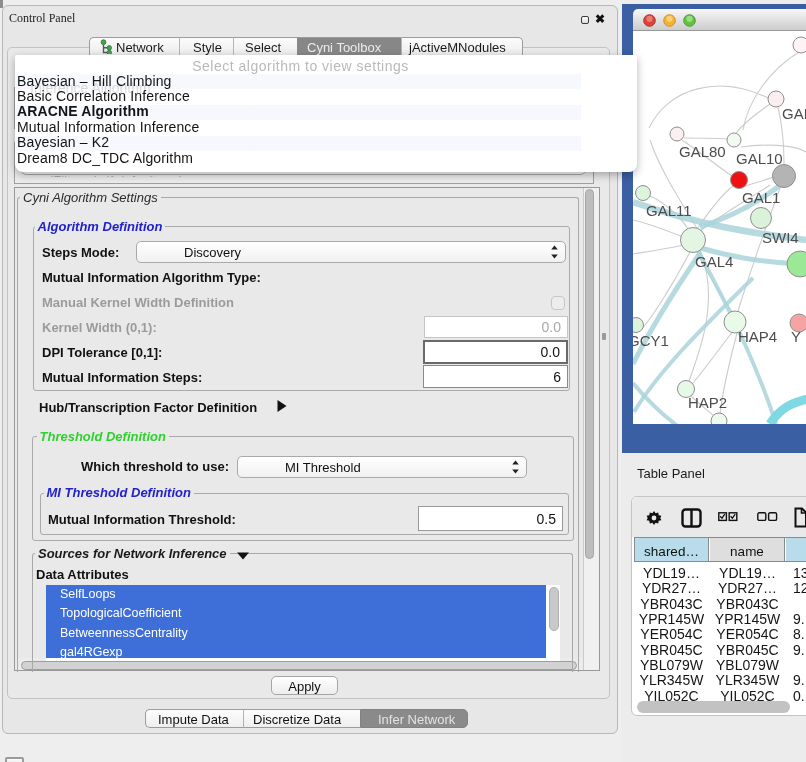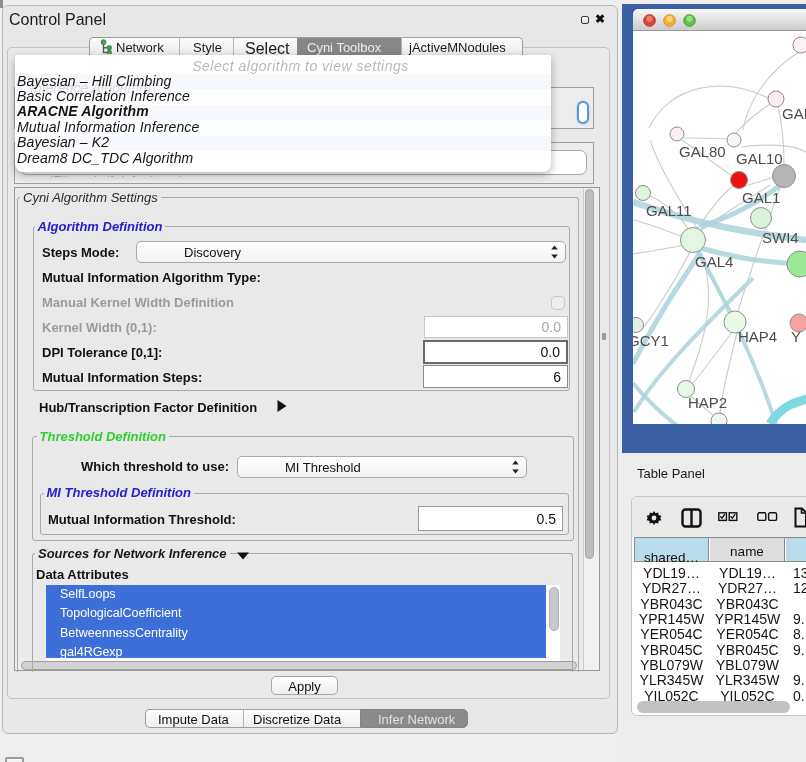--- a/index.html
+++ b/index.html
@@ -18,21 +18,21 @@
 .fs { position:absolute; border:1px solid #aaaaaa; border-radius:3px; }
 .leg { position:absolute; font-size:13px; background:#e9e9e9; padding:0 3px; white-space:nowrap;font-style:italic; }
 </style>
 </head>
 <body>
 <div id="page">
 
 <div class="abs" style="left:0;top:0;width:3px;height:8px;background:#8d8d8d;"></div>
 
 <div class="abs" style="left:2px;top:5px;width:616px;height:729px;background:#e7e7e7;border:1px solid #b7b7b7;border-radius:6px;"></div>
-<div class="abs" style="left:9px;top:11px;font-size:16px;color:#1c1c1c;">Control Panel</div>
+<div class="abs" style="left:9px;top:11px;font-size:12px;color:#1c1c1c;font-family:Liberation Serif, serif;">Control Panel</div>
 
 <div class="abs" style="left:581px;top:15.5px;width:8px;height:8px;border:1.5px solid #3a3a3a;border-radius:2px;background:linear-gradient(#fdfdfd,#dcdcdc);"></div>
 <div class="abs" style="left:595px;top:12px;font-size:12px;font-weight:bold;color:#111;">✖</div>
 
 <div class="abs" style="left:7px;top:47px;width:603px;height:652px;background:#e9e9e9;border:1px solid #c2c2c2;border-radius:5px;"></div>
 
 <div id="tabs" class="abs" style="left:89px;top:37px;width:435px;height:21px;">
   <div class="abs" style="left:0;top:0;width:90px;height:21px;background:linear-gradient(#fcfcfc,#e9e9e9);border:1px solid #9c9c9c;border-right:none;border-radius:5px 0 0 0;"></div>
   <div class="abs" style="left:90px;top:0;width:54px;height:21px;background:linear-gradient(#fcfcfc,#e9e9e9);border-top:1px solid #9c9c9c;border-left:1px solid #b5b5b5;"></div>
   <div class="abs" style="left:144px;top:0;width:64px;height:21px;background:linear-gradient(#fcfcfc,#e9e9e9);border-top:1px solid #9c9c9c;border-left:1px solid #b5b5b5;"></div>
@@ -40,21 +40,21 @@
   <div class="abs" style="left:312px;top:0;width:122px;height:21px;background:linear-gradient(#fcfcfc,#e9e9e9);border:1px solid #9c9c9c;border-left:1px solid #b5b5b5;border-bottom:none;border-radius:0 5px 0 0;"></div>
 
   <svg class="abs" style="left:11px;top:1px;" width="13" height="16" viewBox="0 0 13 16">
     <path d="M3.5 6.5 L3.5 14.5 L8 14.5 M3.5 9.8 L8 9.8" stroke="#55555f" stroke-width="1.4" fill="none"></path>
     <circle cx="3.5" cy="4.2" r="2.4" fill="#45a552" stroke="#2c7a38" stroke-width="0.9"></circle>
     <circle cx="9.3" cy="9.8" r="2.2" fill="#45a552" stroke="#2c7a38" stroke-width="0.9"></circle>
     <circle cx="9.3" cy="14.5" r="2.2" fill="#45a552" stroke="#2c7a38" stroke-width="0.9"></circle>
   </svg>
   <div class="abs" style="left:27px;top:3px;font-size:13px;color:#1a1a1a;white-space:nowrap;">Network</div>
   <div class="abs" style="left:104px;top:3px;font-size:13px;color:#1a1a1a;white-space:nowrap;">Style</div>
-  <div class="abs" style="left:156px;top:3px;font-size:16px;color:#1a1a1a;white-space:nowrap;">Select</div>
+  <div class="abs" style="left:156px;top:3px;font-size:13px;color:#1a1a1a;white-space:nowrap;">Select</div>
   <div class="abs" style="left:218px;top:3px;font-size:13px;color:#ececec;white-space:nowrap;">Cyni Toolbox</div>
   <div class="abs" style="left:320px;top:3px;font-size:13px;color:#1a1a1a;white-space:nowrap;">jActiveMNodules</div>
 </div>
 
 <div class="abs" style="left:14px;top:87px;width:580px;height:42px;background:#ececec;border:1px solid #9f9f9f;"></div>
 <div class="abs" style="left:577px;top:101px;width:12px;height:23px;background:#fff;border:2px solid #5897d6;border-radius:6px;box-shadow:0 0 2px #7fb3e3;"></div>
 <div class="abs" style="left:14px;top:142px;width:580px;height:42px;background:#ececec;border:1px solid #9f9f9f;"></div>
 <div class="abs" style="left:20px;top:150px;width:567px;height:25px;background:#fff;border:1px solid #a8a8a8;border-radius:7px;"></div>
 
 <div class="abs" style="left:14px;top:187px;width:586px;height:484px;background:#e9e9e9;border:1px solid #989898;"></div>
@@ -135,21 +135,21 @@
 
 <div class="abs" style="left:145px;top:709px;width:98px;height:19px;background:linear-gradient(#fdfdfd,#eeeeee);border:1px solid #9c9c9c;border-right:none;border-radius:5px 0 0 5px;"></div>
 <div class="abs" style="left:243px;top:709px;width:117px;height:19px;background:linear-gradient(#fdfdfd,#eeeeee);border-top:1px solid #9c9c9c;border-bottom:1px solid #9c9c9c;border-left:1px solid #b0b0b0;"></div>
 <div class="abs" style="left:360px;top:709px;width:108px;height:19px;background:#8a8a8a;border:1px solid #828282;border-radius:0 5px 5px 0;"></div>
 <div class="abs" style="left:158px;top:712px;font-size:13px;color:#111;">Impute Data</div>
 <div class="abs" style="left:253px;top:712px;font-size:13px;color:#111;">Discretize Data</div>
 <div class="abs" style="left:378px;top:712px;font-size:13px;color:#e3e3e3;">Infer Network</div>
 
 <div class="abs" style="left:5px;top:757px;width:19px;height:10px;border:2px solid #9a9a9a;background:linear-gradient(#fdfdfd,#e0e0e0);border-radius:2px;"></div>
 
-<div class="abs" style="left:15px;top:55px;width:536px;height:117px;background:#fff;border-radius:2px 2px 8px 8px;box-shadow:0 3px 9px rgba(0,0,0,0.3);z-index:50;overflow:hidden;font-style:italic;">
+<div class="abs" style="left:15px;top:55px;width:622px;height:117px;background:#fff;border-radius:2px 2px 8px 8px;box-shadow:0 3px 9px rgba(0,0,0,0.3);z-index:50;overflow:hidden;">
   <div style="position:absolute;left:0;top:3px;width:566px;text-align:center;font-size:14px;letter-spacing:0.5px;color:#b9b9b9;padding-left:5px;">Select algorithm to view settings</div>
   <div style="position:absolute;left:0;top:18.5px;width:566px;height:92.4px;background:repeating-linear-gradient(to bottom, rgba(228,237,247,0.35) 0px, rgba(228,237,247,0.35) 15.4px, transparent 15.4px, transparent 30.8px);"></div>
   <div style="position:absolute;left:15px;top:25px;font-size:14px;color:rgba(100,100,100,0.22);white-space:nowrap;">Inference Algorithm</div>
   <div style="position:absolute;left:2px;top:18.5px;font-size:14px;letter-spacing:0.15px;color:#141414;line-height:15.4px;white-space:nowrap;">
     Bayesian – Hill Climbing<br>Basic Correlation Inference<br><span style="font-weight:bold;">ARACNE Algorithm</span><br>Mutual Information Inference<br>Bayesian – K2<br>Dream8 DC_TDC Algorithm
   </div>
 </div>
 <div class="abs" style="left:36px;top:173px;height:4px;overflow:hidden;font-size:13px;color:#9a9a9a;z-index:51;white-space:nowrap;">galFiltered sif default node</div>
 
 <div class="abs" style="left:602px;top:333px;width:4px;height:7px;background:#9a9a9a;border-radius:1px;"></div>
@@ -255,21 +255,21 @@
 <svg class="abs" style="left:757px;top:512px;" width="21" height="10" viewBox="0 0 21 10">
   <rect x="0.8" y="0.8" width="8" height="7.6" rx="1.5" fill="none" stroke="#111" stroke-width="1.4"></rect>
   <rect x="11.6" y="0.8" width="8" height="7.6" rx="1.5" fill="none" stroke="#111" stroke-width="1.4"></rect>
 </svg>
 <svg class="abs" style="left:794px;top:507px;" width="12" height="21" viewBox="0 0 12 21">
   <path d="M1.5 1.5 L8 1.5 L12 5.5 L12 19.5 L1.5 19.5 Z" fill="none" stroke="#111" stroke-width="2"></path>
   <path d="M7.5 1.5 L7.5 6 L12 6" fill="none" stroke="#111" stroke-width="1.6"></path>
 </svg>
 
 <div class="abs" style="left:634px;top:537px;width:172px;height:25px;border-top:1px solid #8a8a8a;border-bottom:1px solid #8a8a8a;"></div>
-<div class="abs" style="left:634px;top:538px;width:75px;height:23px;background:#b8dcea;border-left:1px solid #8a8a8a;border-right:1px solid #8a8a8a;text-align:center;font-size:13.5px;color:#111;padding-top:12px;">shared…</div>
+<div class="abs" style="left:634px;top:538px;width:75px;height:23px;background:#b8dcea;border-left:1px solid #8a8a8a;border-right:1px solid #8a8a8a;text-align:center;font-size:13.5px;color:#111;padding-top:6px;">shared…</div>
 <div class="abs" style="left:710px;top:538px;width:75px;height:23px;background:#dedede;border-right:1px solid #8a8a8a;text-align:center;font-size:13.5px;color:#111;padding-top:6px;">name</div>
 <div class="abs" style="left:786px;top:538px;width:20px;height:23px;background:#b8dcea;"></div>
 
 <div class="abs" style="left:634px;top:563px;width:172px;height:150px;overflow:hidden;font-size:14px;color:#151515;">
   <div style="position:relative;">
     <div style="position:absolute;left:0;top:3px;width:75px;text-align:center;line-height:15.35px;">YDL19…<br>YDR27…<br>YBR043C<br>YPR145W<br>YER054C<br>YBR045C<br>YBL079W<br>YLR345W<br>YIL052C</div>
     <div style="position:absolute;left:76px;top:3px;width:75px;text-align:center;line-height:15.35px;">YDL19…<br>YDR27…<br>YBR043C<br>YPR145W<br>YER054C<br>YBR045C<br>YBL079W<br>YLR345W<br>YIL052C</div>
     <div style="position:absolute;left:159px;top:3px;width:40px;text-align:left;line-height:15.35px;">13<br>12<br>&nbsp;<br>9.<br>8.<br>9.<br>&nbsp;<br>9.<br>0.</div>
   </div>
 </div>

